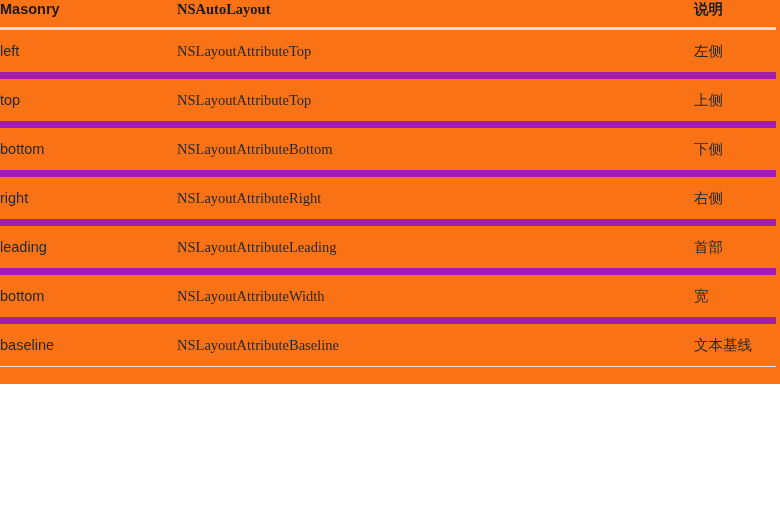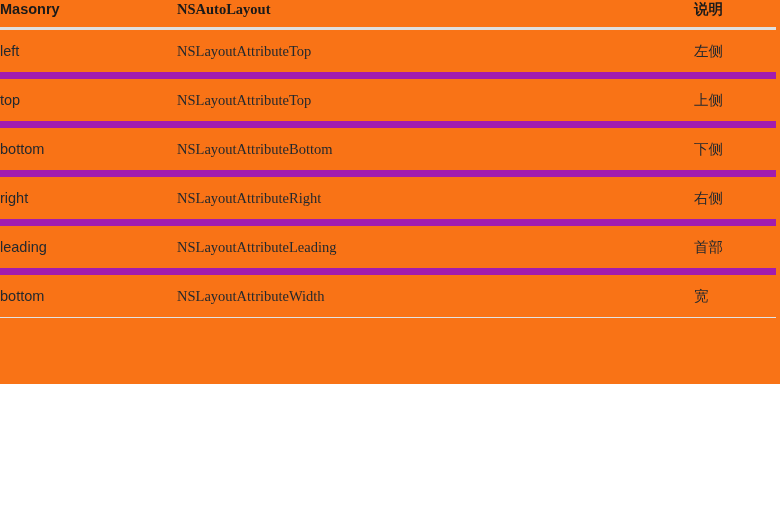--- a/index.html
+++ b/index.html
@@ -110,15 +110,20 @@
       <tr>
         <td class="cell-pad-1">leading</td>
         <td class="cell-pad-2">NSLayoutAttributeLeading</td>
         <td class="cell-pad-3 cn">首部</td>
       </tr>
       <tr>
         <td class="cell-pad-1">bottom</td>
         <td class="cell-pad-2">NSLayoutAttributeWidth</td>
         <td class="cell-pad-3 cn">宽</td>
       </tr>
+      <tr>
+        <td class="cell-pad-1">baseline</td>
+        <td class="cell-pad-2">NSLayoutAttributeBaseline</td>
+        <td class="cell-pad-3 cn">文本基线</td>
+      </tr>
     </tbody>
   </table>
 </div>
 
 </body></html>

